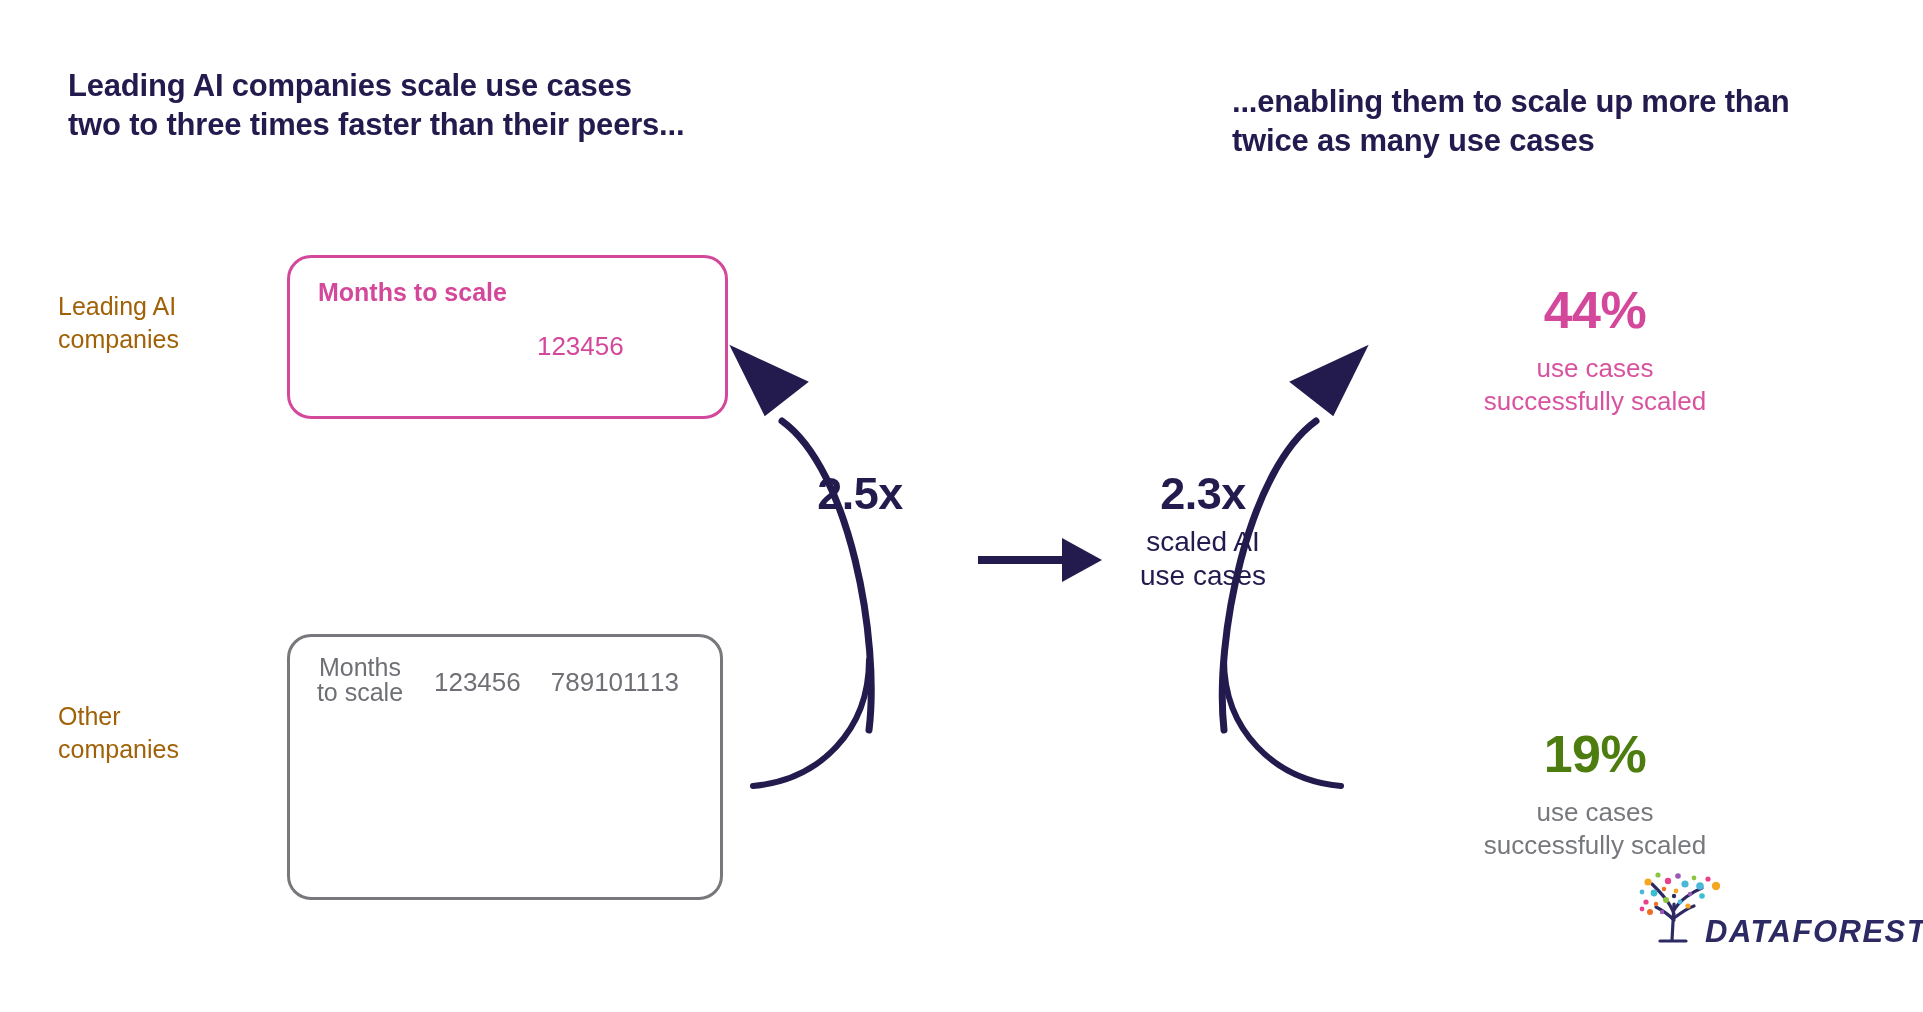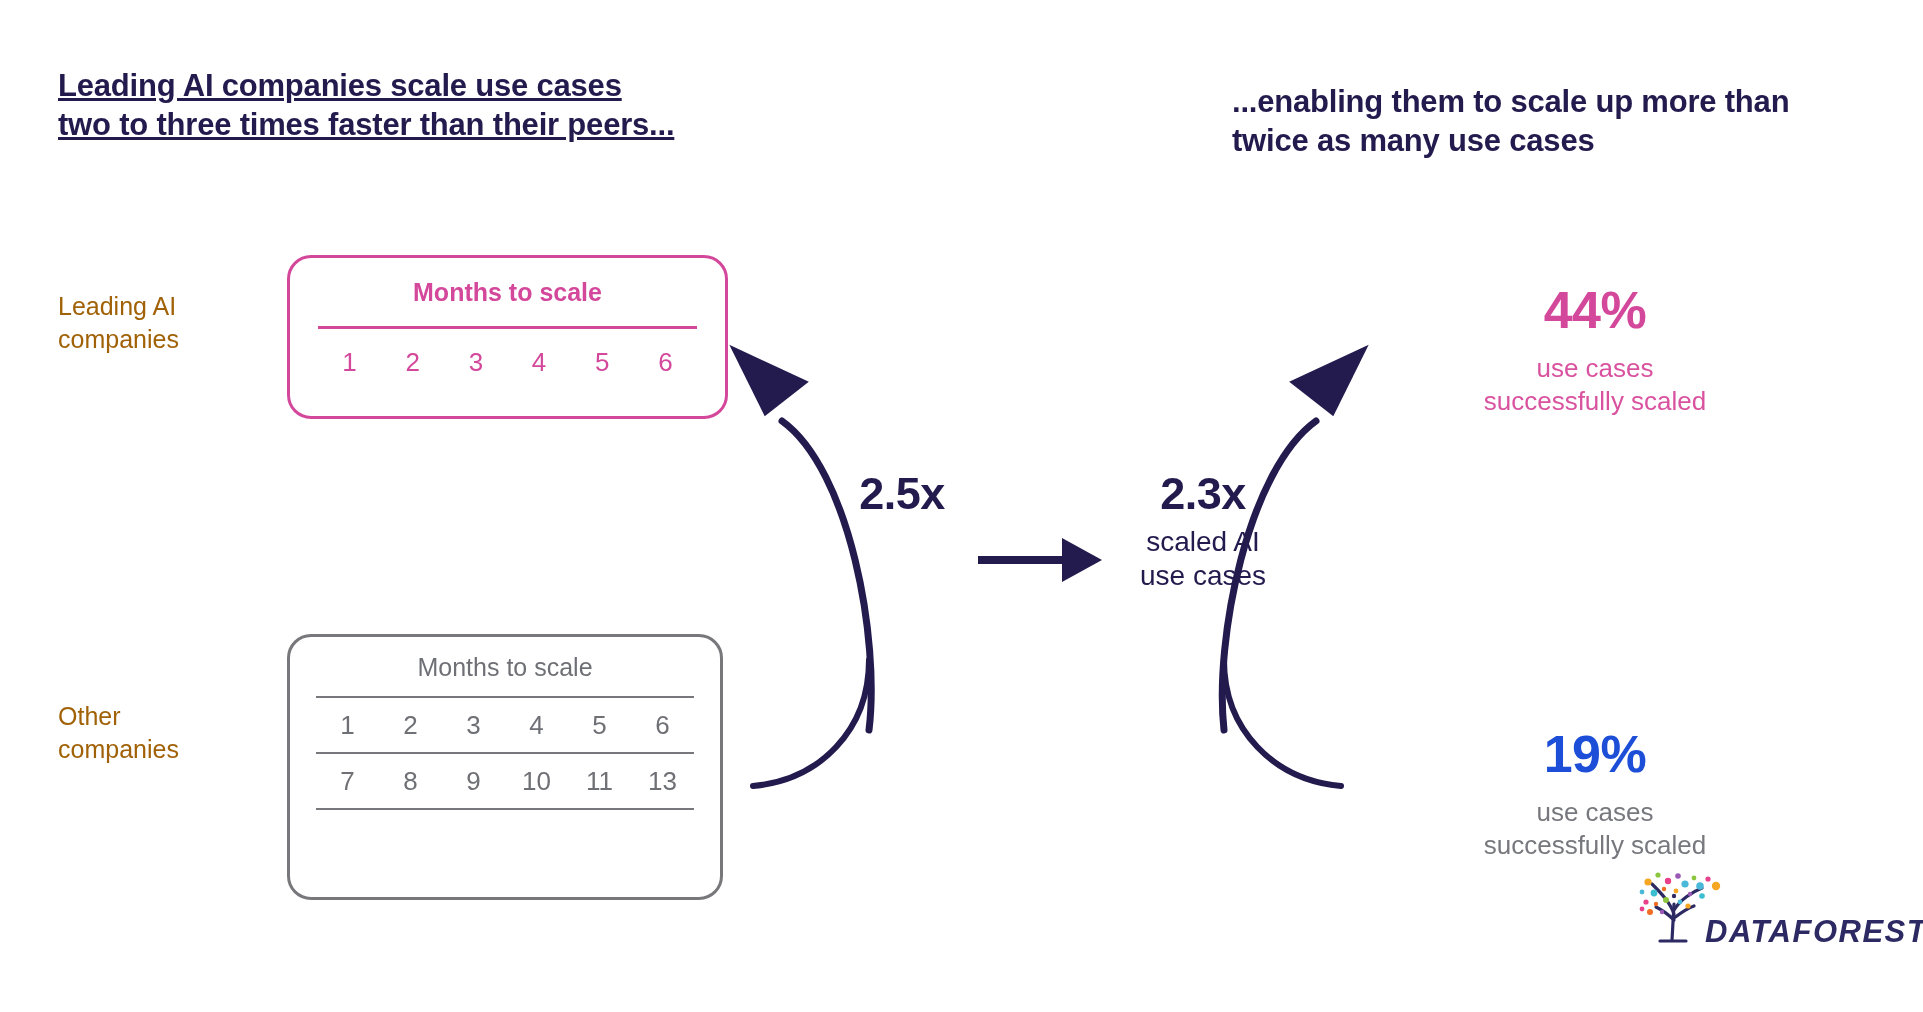--- a/index.html
+++ b/index.html
@@ -22,42 +22,43 @@
   
   .heading {
     position: absolute;
     font-weight: bold;
     font-size: 31px;
     line-height: 1.26;
     color: #231b4e;
     letter-spacing: -0.2px;
     white-space: pre-line;
   }
-  #heading-left  { left: 58px;  top: 66px; text-decoration: underline; }
+  #heading-left  { left: 68px;  top: 66px; }
   #heading-right { left: 1220px; top: 82px; margin-left: 12px; }
 
   
   .row-label {
     position: absolute;
     font-size: 25px;
     line-height: 1.33;
     color: #a16207;
     white-space: pre-line;
   }
   #label-leading { left: 58px; top: 290px; }
   #label-other   { left: 58px; top: 700px; }
 
   
   .card {
     position: absolute;
     box-sizing: border-box;
     background: #ffffff;
     border-radius: 24px;
     display: flex;
-    flex-direction: column;
+    flex-direction: row;
+    gap: 15px;
   }
   .card-title {
     text-align: center;
     font-weight: bold;
     font-size: 25px;
     line-height: 1;
   }
   .month-row {
     display: flex;
     align-items: center;
@@ -112,21 +113,21 @@
     font-size: 45px;
     line-height: 1.05;
     letter-spacing: -0.5px;
   }
   .metric .sub {
     font-size: 28px;
     line-height: 1.22;
     margin-top: 8px;
     white-space: pre-line;
   }
-  #metric-speed   { left: 802px;  top: 470px; width: 200px; text-align: center; }
+  #metric-speed   { left: 760px;  top: 470px; width: 200px; text-align: center; }
   #metric-scaled  { left: 1088px; top: 470px; width: 230px; }
 
   
   .stat {
     position: absolute;
     text-align: center;
     width: 400px;
   }
   .stat .value {
     font-weight: bold;
@@ -138,21 +139,21 @@
   .stat .caption {
     font-size: 26px;
     line-height: 1.25;
     margin-top: 16px;
     white-space: pre-line;
   }
   #stat-leading { left: 1395px; top: 258px; }
   #stat-leading .value   { color: #d4489b; }
   #stat-leading .caption { color: #d9529f; }
   #stat-other   { left: 1395px; top: 702px; }
-  #stat-other .value   { color: #1d4ed8; }
+  #stat-other .value   { color: #4d7c0f; }
   #stat-other .caption { color: #77787d; }
 
   
   #arrows {
     position: absolute;
     left: 0;
     top: 0;
     width: 1923px;
     height: 1012px;
     pointer-events: none;

